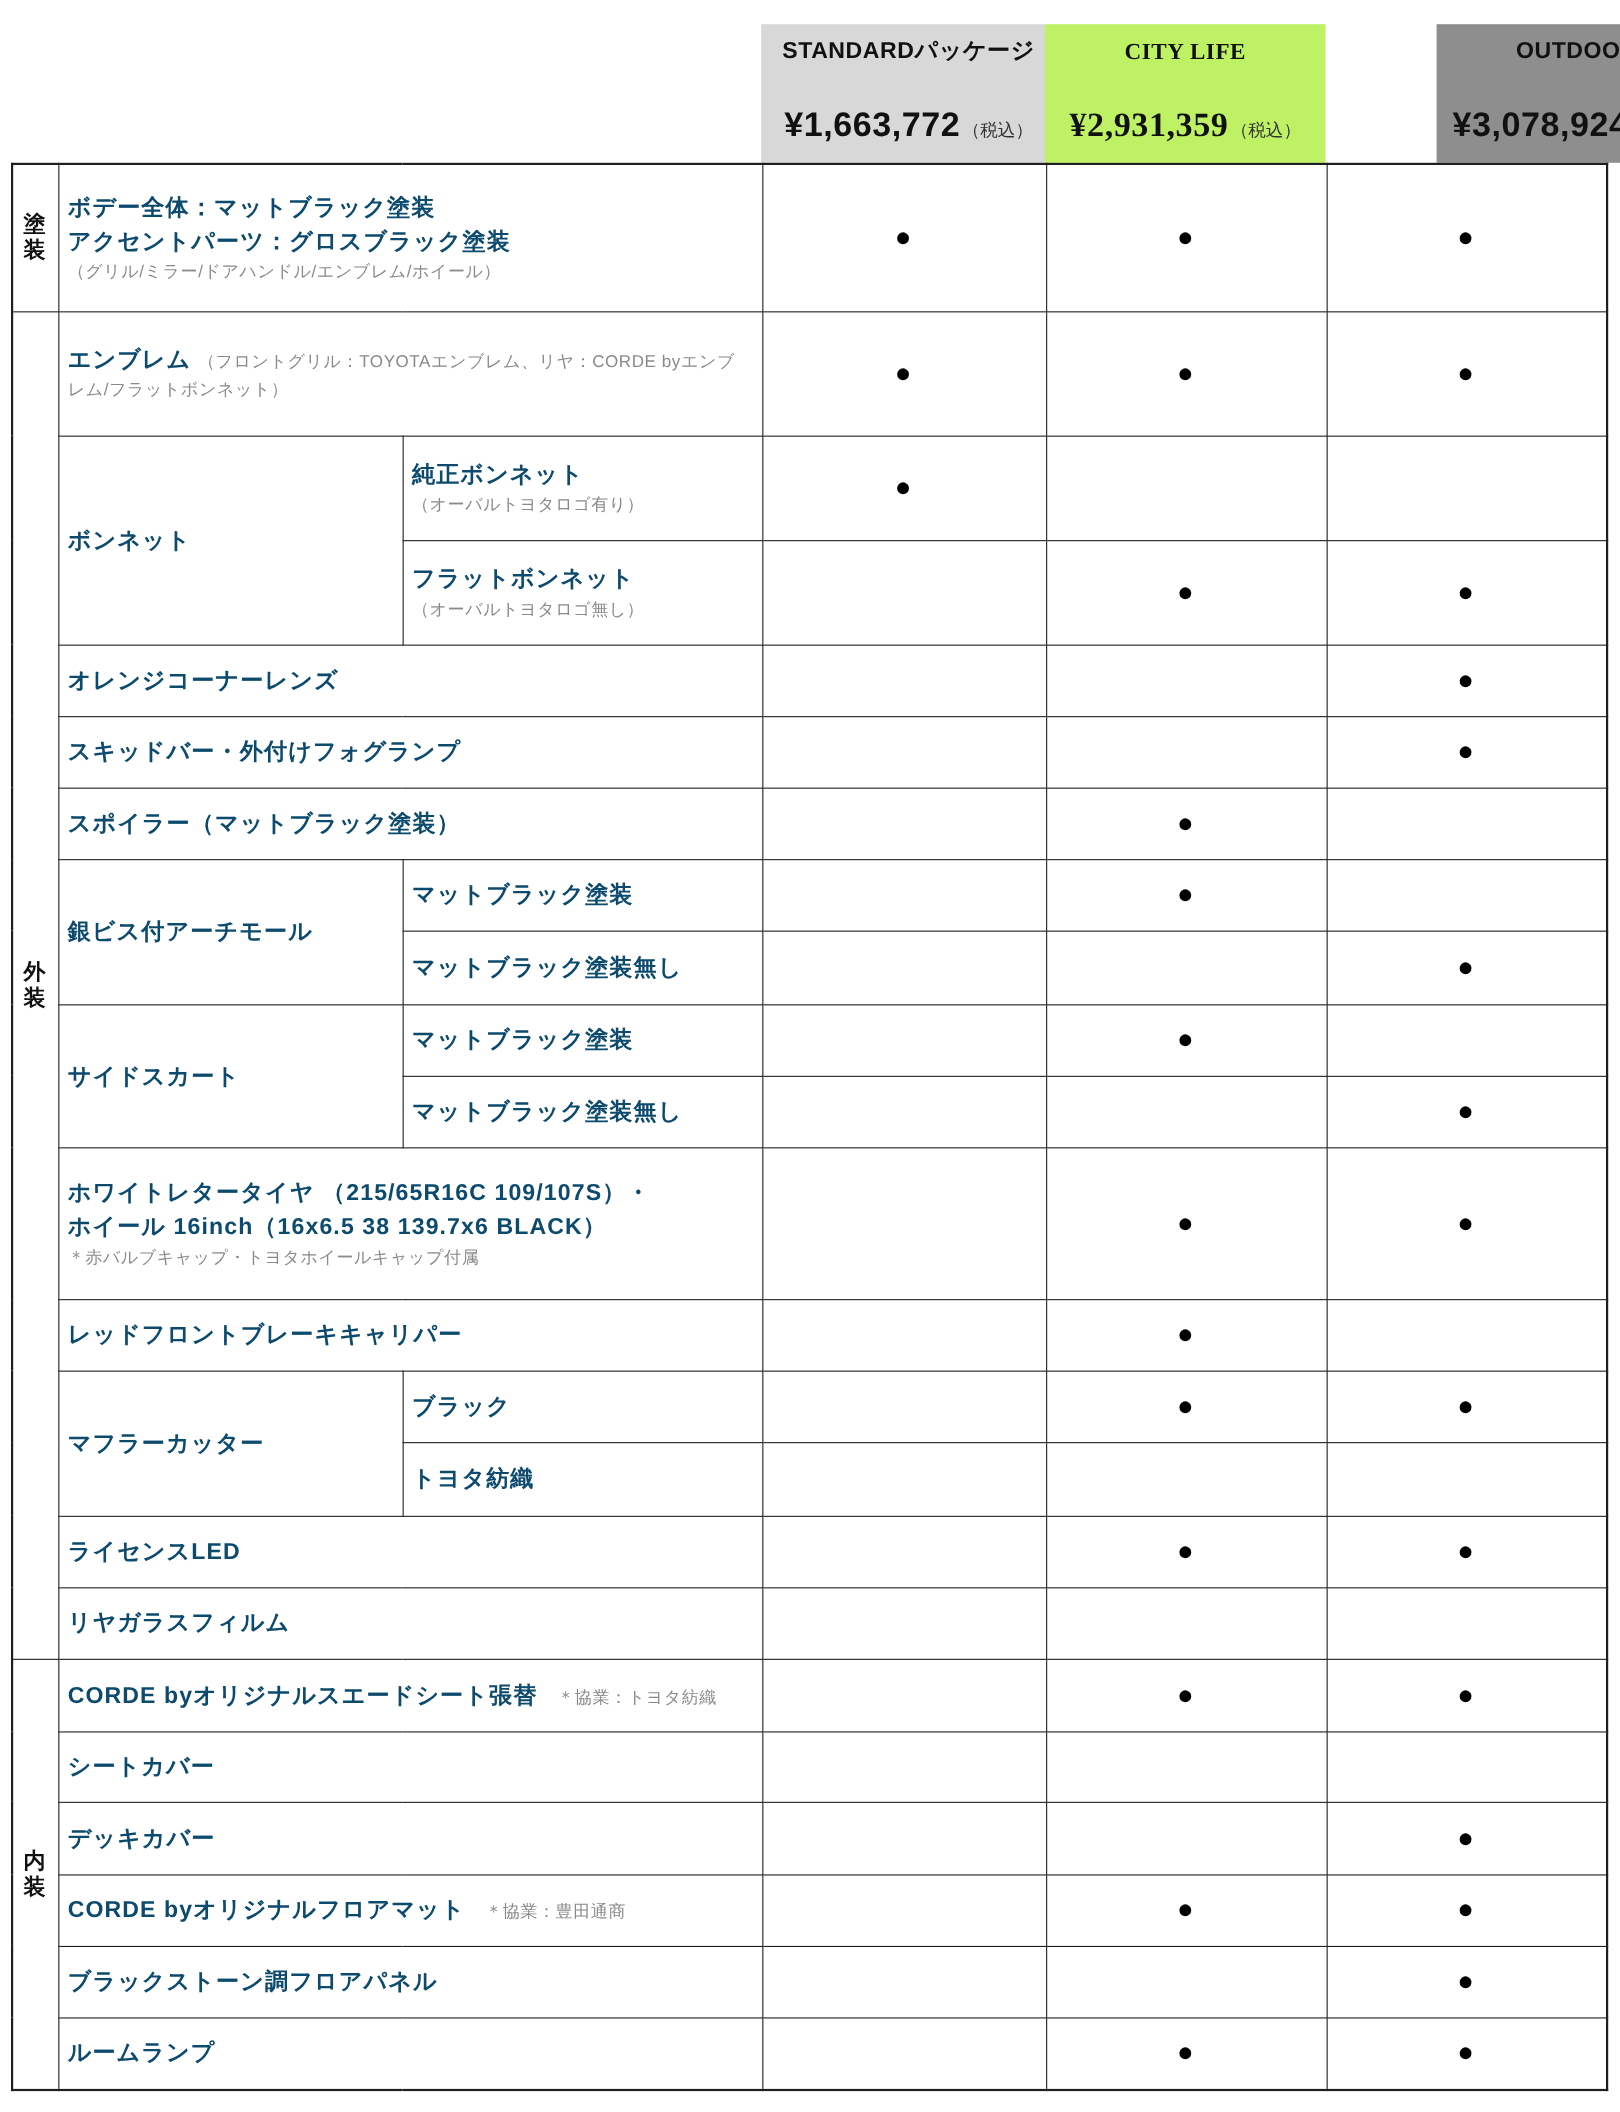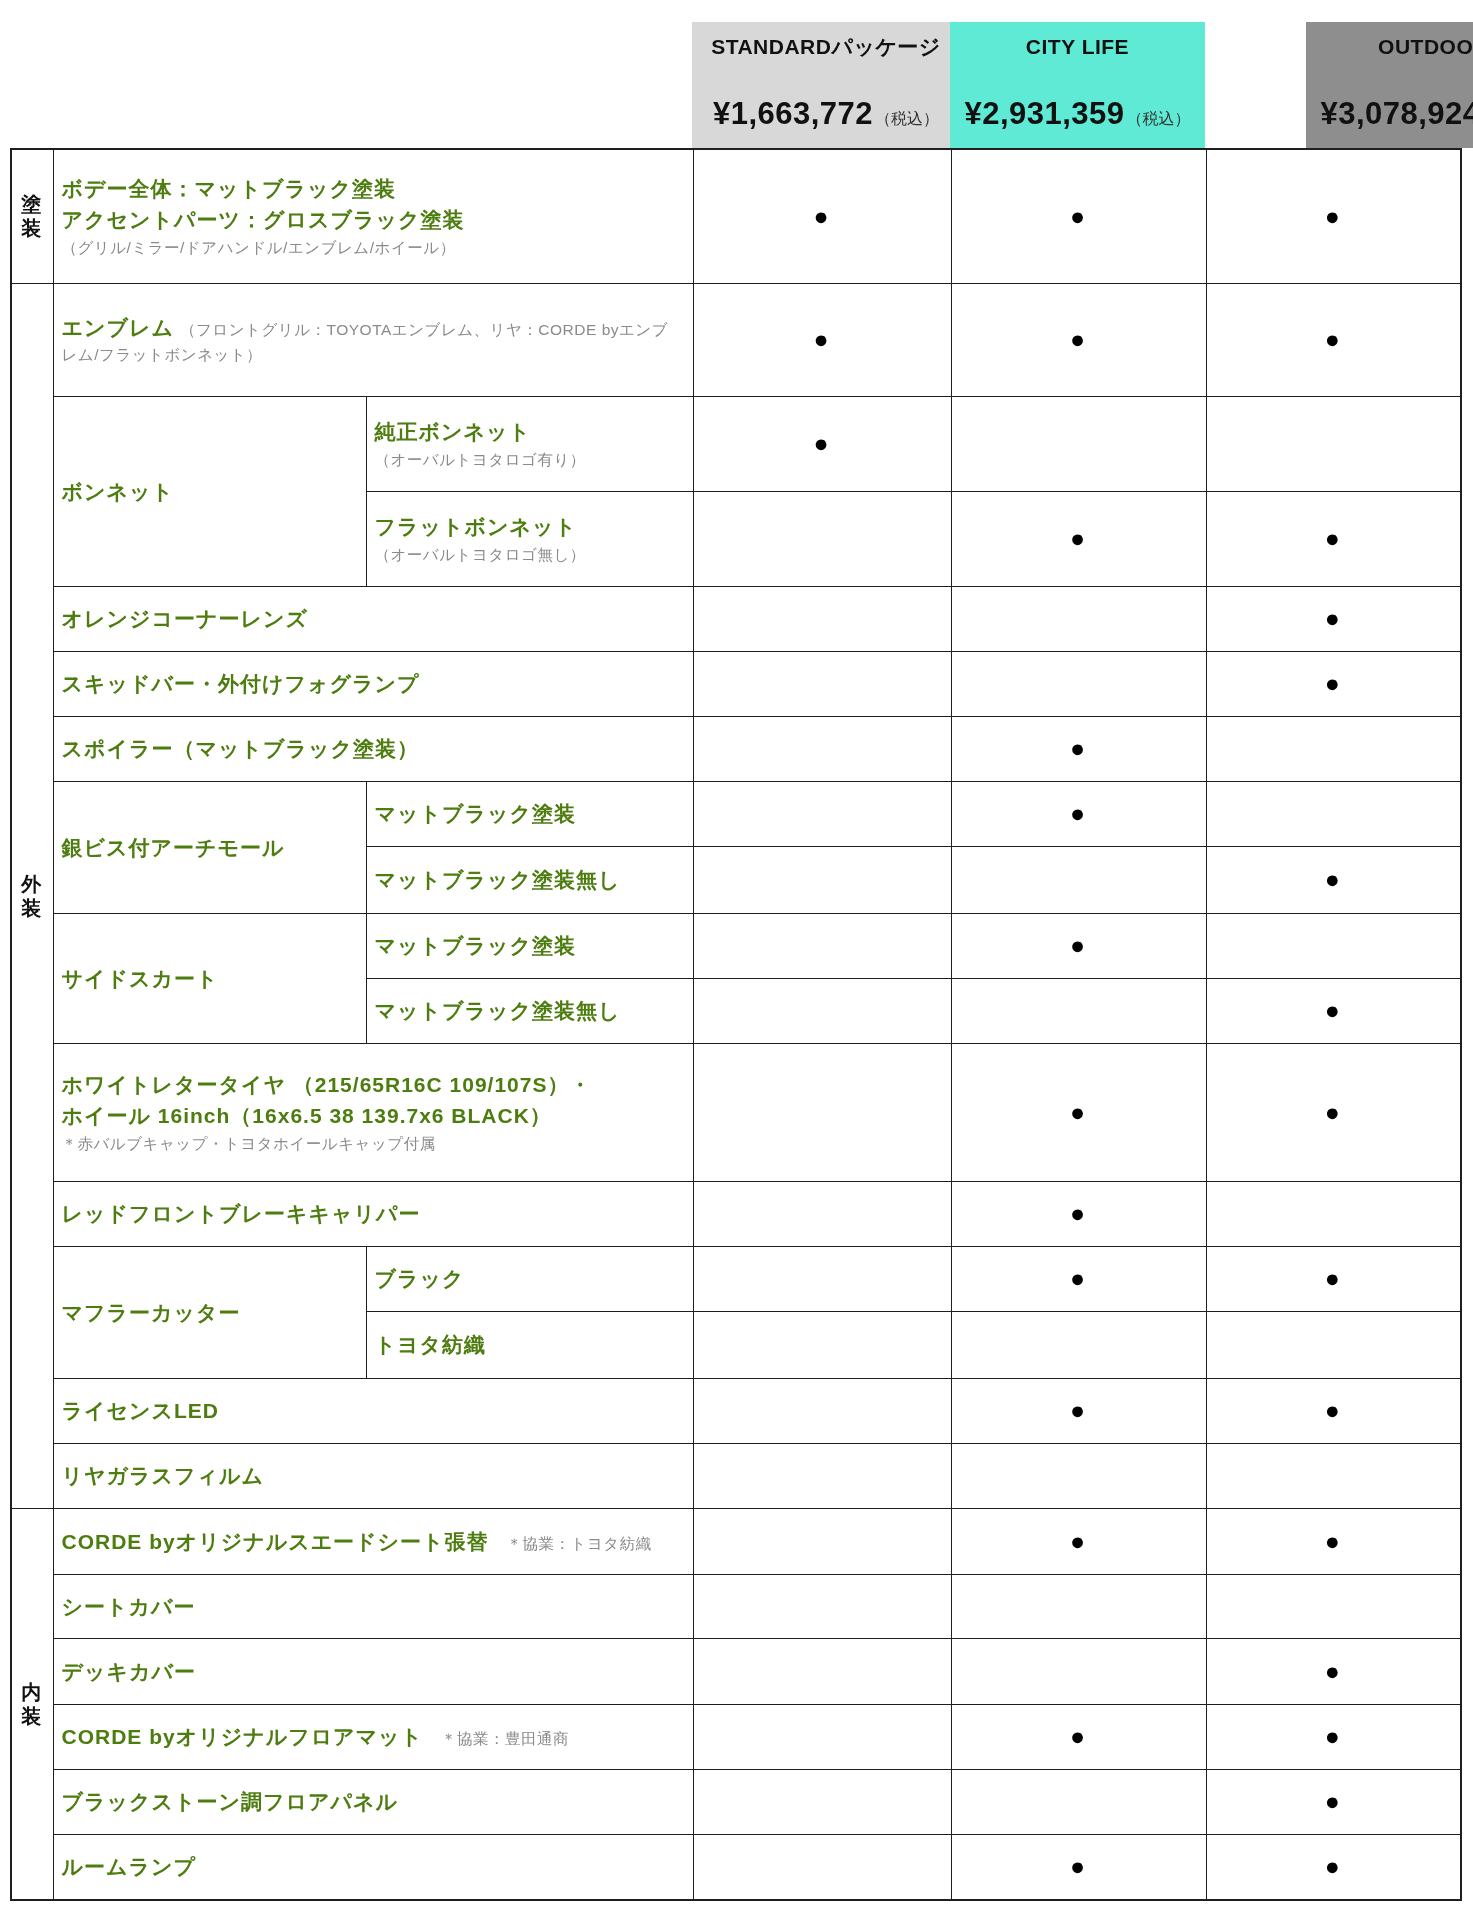--- a/index.html
+++ b/index.html
@@ -41,21 +41,21 @@
     vertical-align:middle;
     box-sizing:border-box;
     padding:4px 10px 4px 8px;
   }
   td.cat{
     text-align:center;padding:0 1px;
     font-weight:700;font-size:20px;letter-spacing:0px;
     line-height:24px;
   }
   .t1{
-    font-weight:700;font-size:21px;color:#4d7c0f;
+    font-weight:700;font-size:21px;color:#0c4a6e;
     line-height:31px;letter-spacing:1px;
   }
   .t1.inline{display:inline;}
   .note{
     font-size:15.5px;color:#8a8a8a;font-weight:400;
     line-height:24px;letter-spacing:0.5px;margin-top:1px;
   }
   .note.inline{display:inline;margin-left:6px;}
   .note-inline{
     font-size:15.5px;color:#8a8a8a;font-weight:400;
@@ -78,21 +78,21 @@
 
 <div class="page">
 
   <div class="hbox std" style="background: rgb(216, 216, 216); padding-left: 16px;">
     <div class="hname">STANDARDパッケージ</div>
     <div class="hprice-row">
       <span class="hprice">¥1,663,772</span>
       <span class="htax">（税込）</span>
     </div>
   </div>
-  <div class="hbox city" style="background: #5eead4;">
+  <div class="hbox city" style="background: #bef264; font-family: Liberation Serif, serif;">
     <div class="hname">CITY LIFE</div>
     <div class="hprice-row">
       <span class="hprice">¥2,931,359</span>
       <span class="htax">（税込）</span>
     </div>
   </div>
   <div class="hbox out" style="background: rgb(142, 142, 142);">
     <div class="hname">OUTDOOR</div>
     <div class="hprice-row">
       <span class="hprice">¥3,078,924</span>

